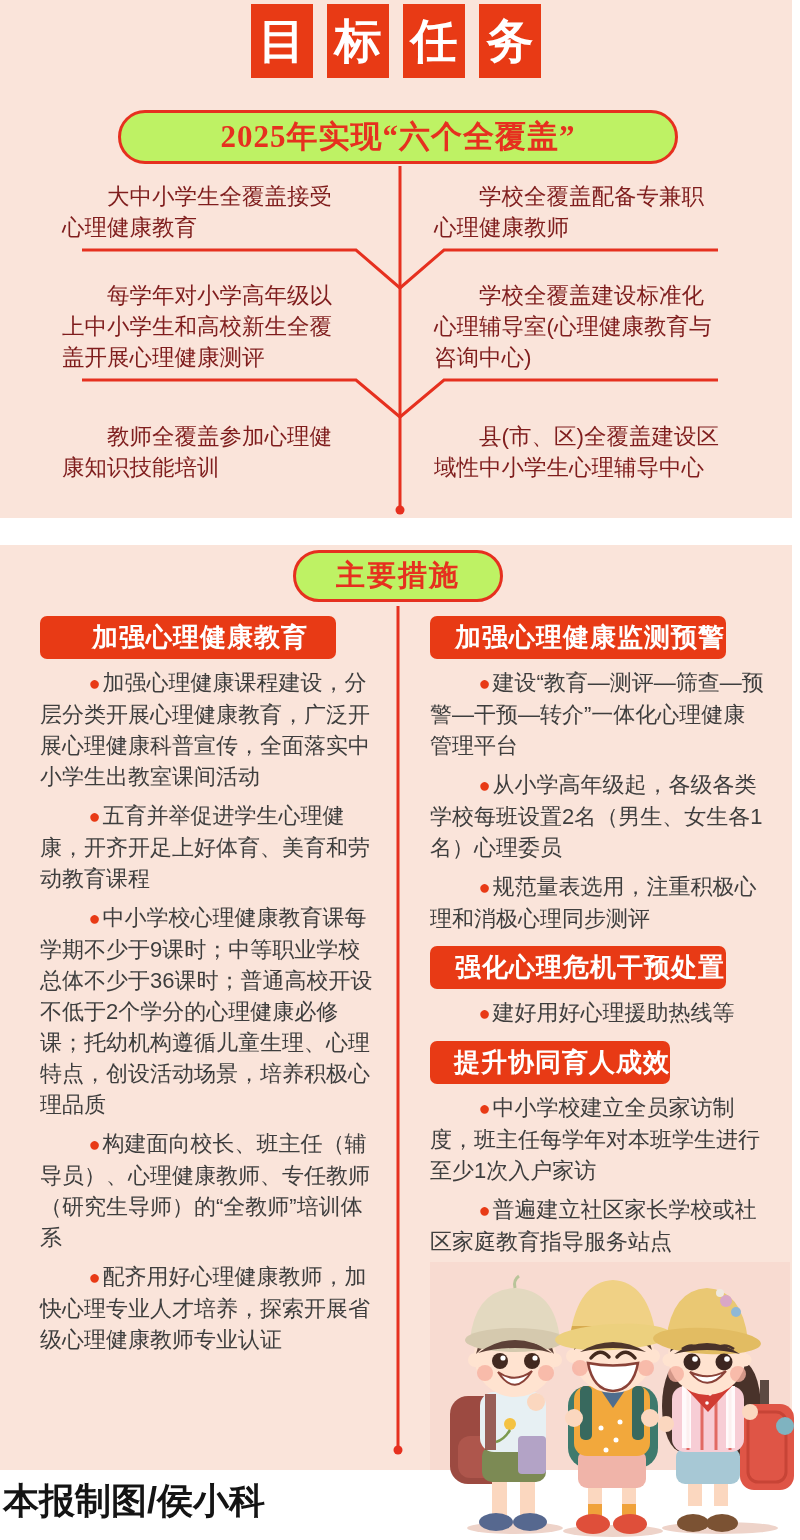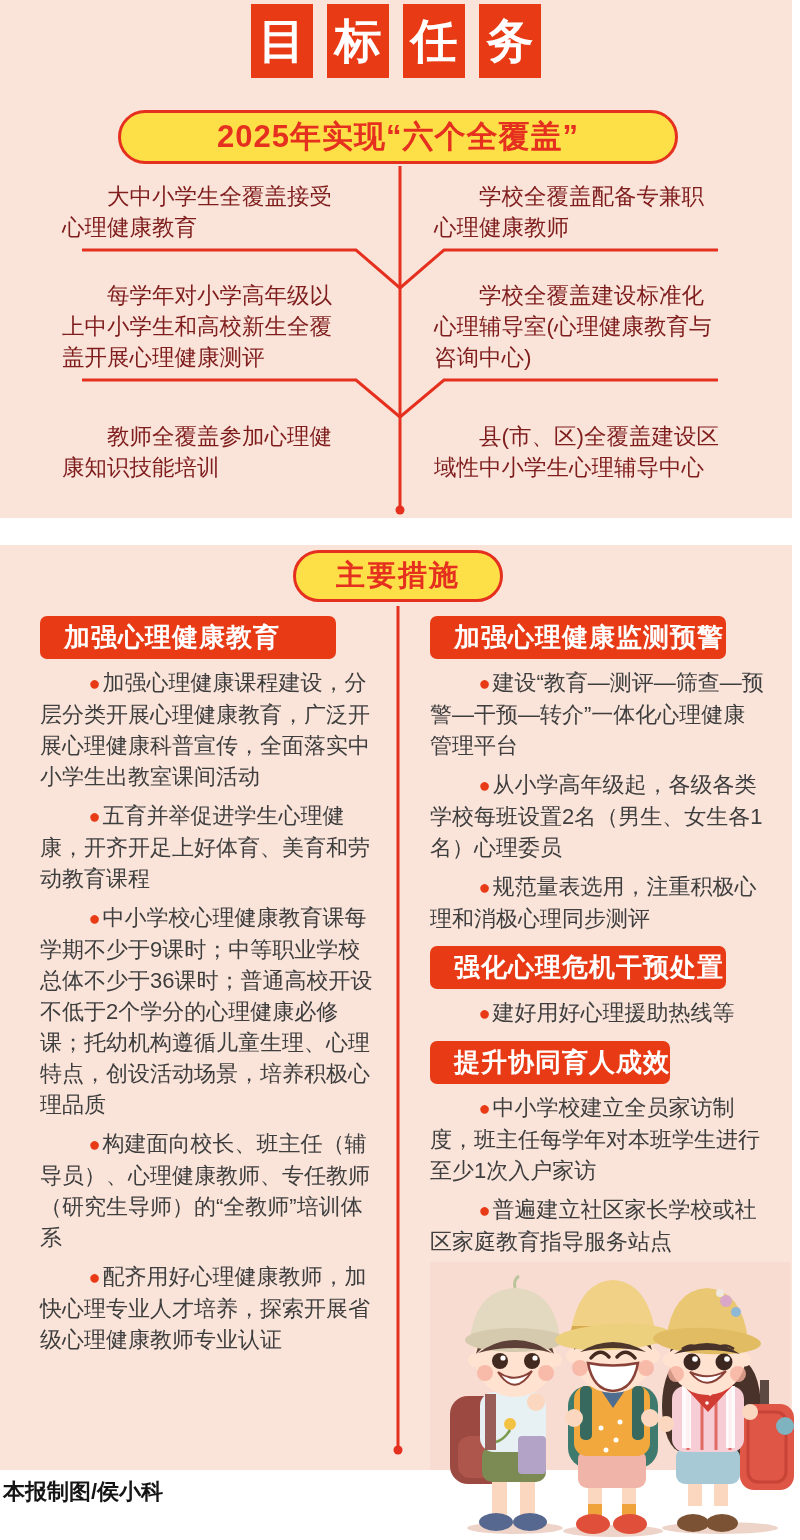--- a/index.html
+++ b/index.html
@@ -16,54 +16,55 @@
   
   #title-row{position:absolute;top:4px;left:0;width:792px;display:flex;justify-content:center;gap:14px;}
   .tbox{
     width:62px;height:74px;background:#e83a15;color:#fff;
     font-family:"DejaVu Serif",serif;font-weight:bold;font-size:47px;
     display:flex;align-items:center;justify-content:center;
   }
 
   
   .pill{
-    position:absolute;background:#fde047;border:3px solid #e6301f;color:#e6301f;
+    position:absolute;background:#bef264;border:3px solid #e6301f;color:#e6301f;
     font-weight:bold;display:flex;align-items:center;justify-content:center;
     box-sizing:border-box;
+    font-family:Liberation Serif, serif;
   }
   #goals-pill{left:118px;top:110px;width:560px;height:54px;border-radius:28px;font-size:31px;letter-spacing:1px;}
   #measures-pill{left:293px;top:550px;width:210px;height:52px;border-radius:26px;font-size:29px;letter-spacing:2px;}
 
   
   .goal{
     position:absolute;width:288px;margin:0;color:#7f1d1d;
     font-size:22.5px;line-height:31px;text-indent:2em;
   }
   #g-l1{left:62px;top:181px;}  #g-r1{left:434px;top:181px;}
   #g-l2{left:62px;top:280px;}  #g-r2{left:434px;top:280px;}
   #g-l3{left:62px;top:421px;}  #g-r3{left:434px;top:421px;}
 
   
   .col{position:absolute;top:616px;color:#3e3e3e;font-size:22px;line-height:31px;}
   #col-left{left:40px;width:336px;}
   #col-right{left:430px;width:336px;}
   .banner{
     width:272px;background:#e83a15;color:#fff;font-size:26px;font-weight:bold;
-    line-height:29px;padding:7px 0 7px 24px;border-radius:7px;margin-top:12px;letter-spacing:1px;
+    line-height:29px;padding:7px 0 7px 24px;border-radius:7px;margin-top:12px;letter-spacing:1px;text-align:center;
   }
   .banner.first{margin-top:0;}
   .banner.fit{width:auto;display:inline-block;}
   .bp{margin:8px 0 0;text-indent:2.2em;}
   .dot{color:#e83a15;font-size:20px;margin-right:2px;}
 
   #kids{position:absolute;left:430px;top:1256px;}
 
   #credit{
     position:absolute;left:3px;top:1477px;color:#141414;
-    font-size:22px;font-weight:bold;
+    font-size:36px;font-weight:bold;
   }
 </style>
 </head>
 <body>
 
 <div id="page">
 
   <div class="panel" id="panel1"></div>
   <div class="panel" id="panel2"></div>
 

